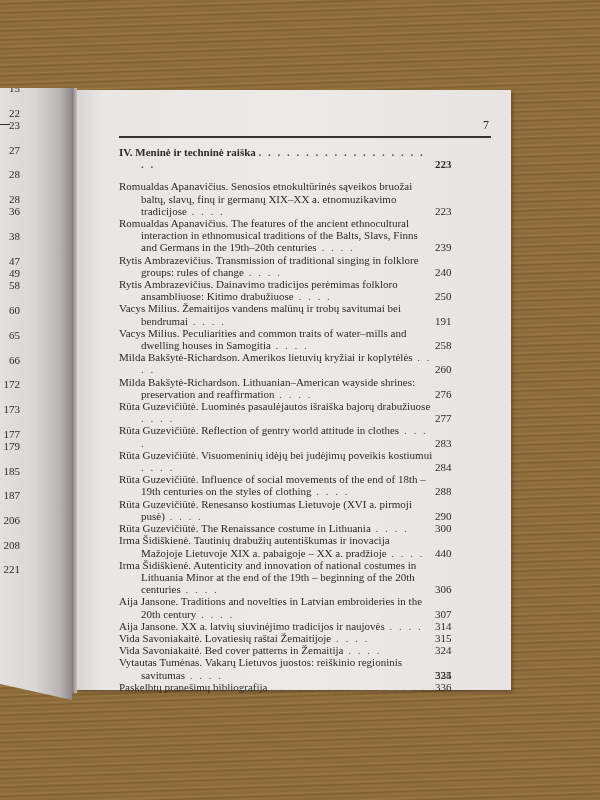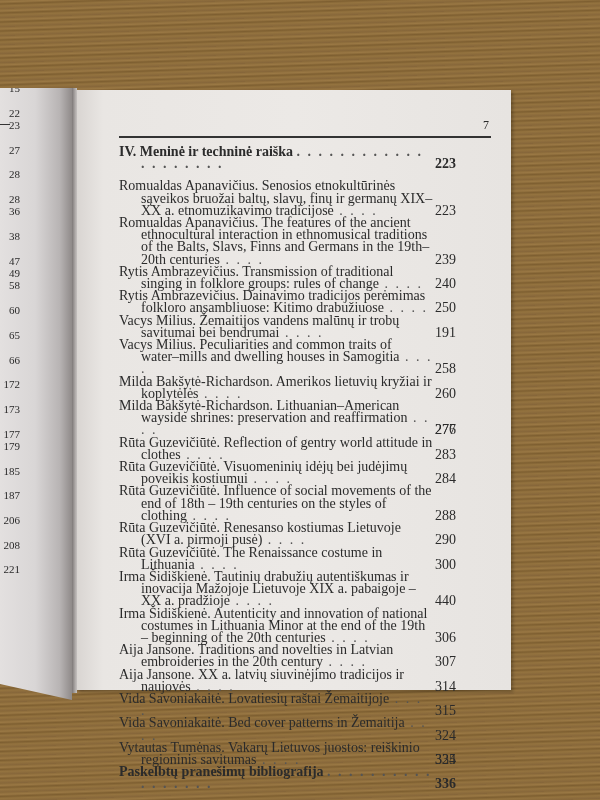--- a/index.html
+++ b/index.html
@@ -27,30 +27,30 @@
     background: linear-gradient(90deg, #d9d5d2 0%, #e9e6e3 6%, #ece9e6 50%, #e7e4e1 100%);
     box-shadow: 2px 2px 3px rgba(0,0,0,0.25);
   }
   .page-number {
     position:absolute; right:22px; top:28px; font-size:12px; color:#2a2a2a;
   }
   .header-rule {
     position:absolute; left:42px; right:20px; top:46px; height:2px; background:#333;
   }
   .toc {
-    position:absolute; left:42px; top:56px; width:350px; font-size:14px; color:#2b2b2b; line-height:12.2px;
+    position:absolute; left:42px; top:56px; width:350px; font-size:11px; color:#2b2b2b; line-height:12.2px;
   }
   .toc-entry { position:relative; margin:0; padding-right:36px; }
   .toc-entry .text { display:block; text-indent:-22px; padding-left:22px; }
   .toc-entry .page {
     position:absolute; right:0; bottom:0; width:34px; text-align:left;
   }
   .toc-entry .dots { letter-spacing:2px; color:#555; }
   .section { font-weight:bold; margin-bottom:10px; }
-  .bold { font-weight:bold; }
+  .bold { font-weight:normal; }
 </style>
 </head>
 <body>
 
 <div class="left-page">
   <div class="rule"></div>
   <div id="left-nums">
       <div class="num" style="top: -18px;">13</div>
       <div class="num" style="top: -6px;">15</div>
       <div class="num" style="top: 19px;">22</div>
@@ -114,20 +114,21 @@
         </div>
         <div class="toc-entry">
           <span class="text"><span>Milda Bakšytė-Richardson. Amerikos lietuvių kryžiai ir koplytėlės</span><span class="dots"> . . . .</span></span>
           <span class="page">260</span>
         </div>
         <div class="toc-entry">
           <span class="text"><span>Milda Bakšytė-Richardson. Lithuanian–American wayside shrines: preservation and reaffirmation</span><span class="dots"> . . . .</span></span>
           <span class="page">276</span>
         </div>
         <div class="toc-entry">
+          <span class="text"><span>Rūta Guzevičiūtė. Luominės pasaulėjautos išraiška bajorų drabužiuose</span><span class="dots"> . . . .</span></span>
           <span class="page">277</span>
         </div>
         <div class="toc-entry">
           <span class="text"><span>Rūta Guzevičiūtė. Reflection of gentry world attitude in clothes</span><span class="dots"> . . . .</span></span>
           <span class="page">283</span>
         </div>
         <div class="toc-entry">
           <span class="text"><span>Rūta Guzevičiūtė. Visuomeninių idėjų bei judėjimų poveikis kostiumui</span><span class="dots"> . . . .</span></span>
           <span class="page">284</span>
         </div>

